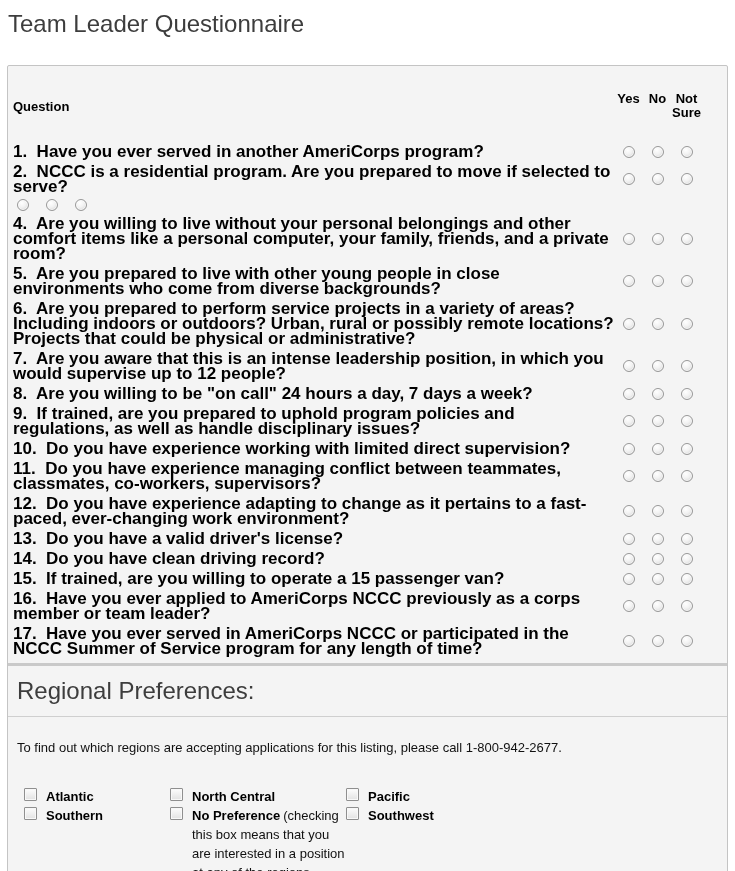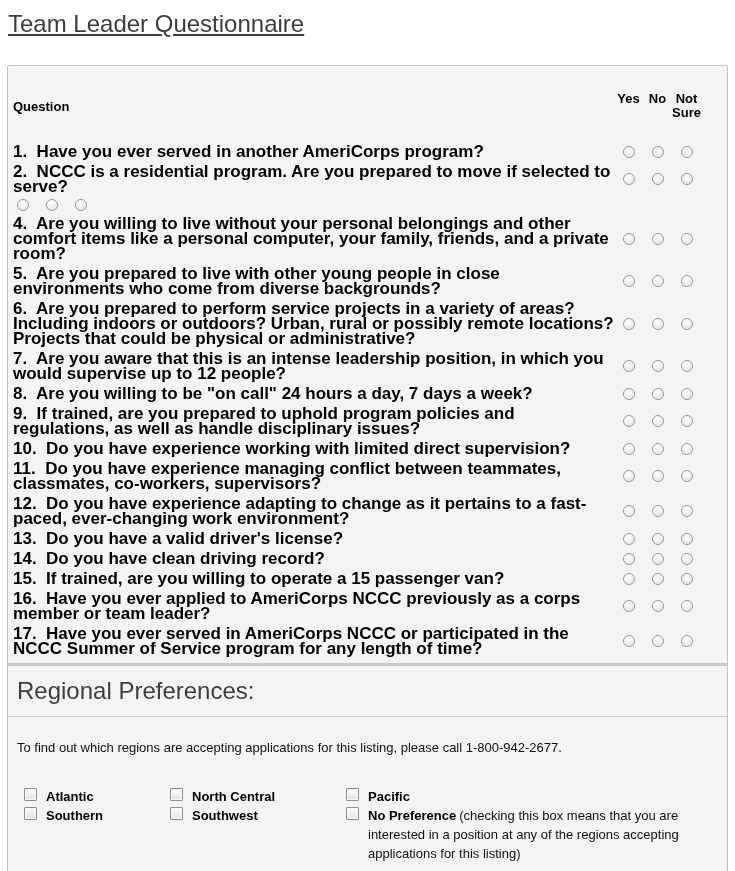--- a/index.html
+++ b/index.html
@@ -1,21 +1,21 @@
 <!DOCTYPE html>
 <html><head>
 <meta charset="utf-8">
 <style>
   * { box-sizing: border-box; margin: 0; padding: 0; }
   html, body { background: #ffffff; width: 735px; }
   body { font-family: "Liberation Sans", sans-serif; color: #1a1a1a; }
 
   .page-title {
     font-size: 24px; font-weight: 400; color: #3d3d3d;
-    margin: 10px 0 0 8px; letter-spacing: 0; text-decoration: underline;
+    margin: 10px 0 0 8px; letter-spacing: 0;
   }
 
   .panel {
     margin: 27px 3px 0 7px; width: 721px;
     background: #f4f4f4; border: 1px solid #c4c4c4; border-radius: 2px;
     padding-bottom: 6px; overflow: hidden;
   }
 
   
   .q-header { display: flex; align-items: center; padding: 26px 0 0 0; margin-bottom: 24px; }
@@ -383,26 +383,26 @@
       <span class="cb-text"><span class="cb-label">Pacific</span><span class="cb-note"></span></span>
     </label>
 
     <label class="cb-item">
       <span class="checkbox"></span>
       <span class="cb-text"><span class="cb-label">Southern</span><span class="cb-note"></span></span>
     </label>
 
     <label class="cb-item">
       <span class="checkbox"></span>
+      <span class="cb-text"><span class="cb-label">No Preference</span><span class="cb-note">(checking this box means that you are interested in a position at any of the regions accepting applications for this listing)</span></span>
+    </label>
+
+    <label class="cb-item">
+      <span class="checkbox"></span>
       <span class="cb-text"><span class="cb-label">Southwest</span><span class="cb-note"></span></span>
-    </label>
-
-    <label class="cb-item">
-      <span class="checkbox"></span>
-      <span class="cb-text"><span class="cb-label">No Preference</span><span class="cb-note">(checking this box means that you are interested in a position at any of the regions accepting applications for this listing)</span></span>
     </label>
   </div>
 
   <hr class="thin-divider footer-rule">
 
   <div class="footer-buttons">
     <button class="btn">back</button>
     <button class="btn btn-next">next</button>
   </div>
 

